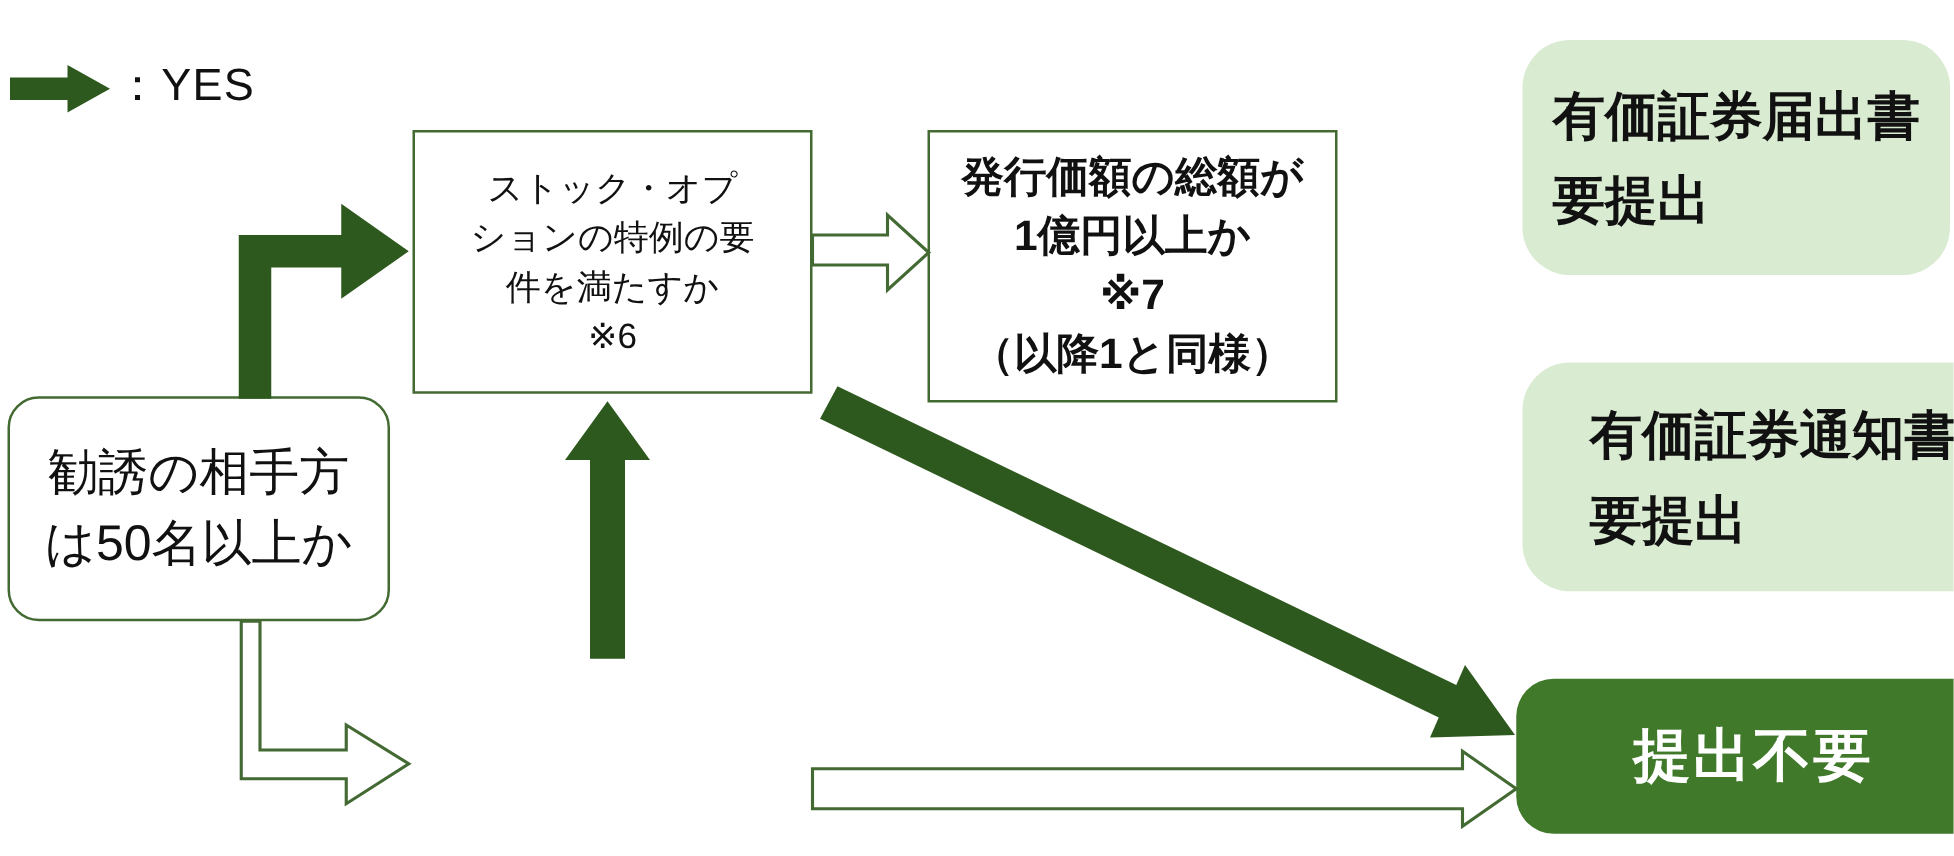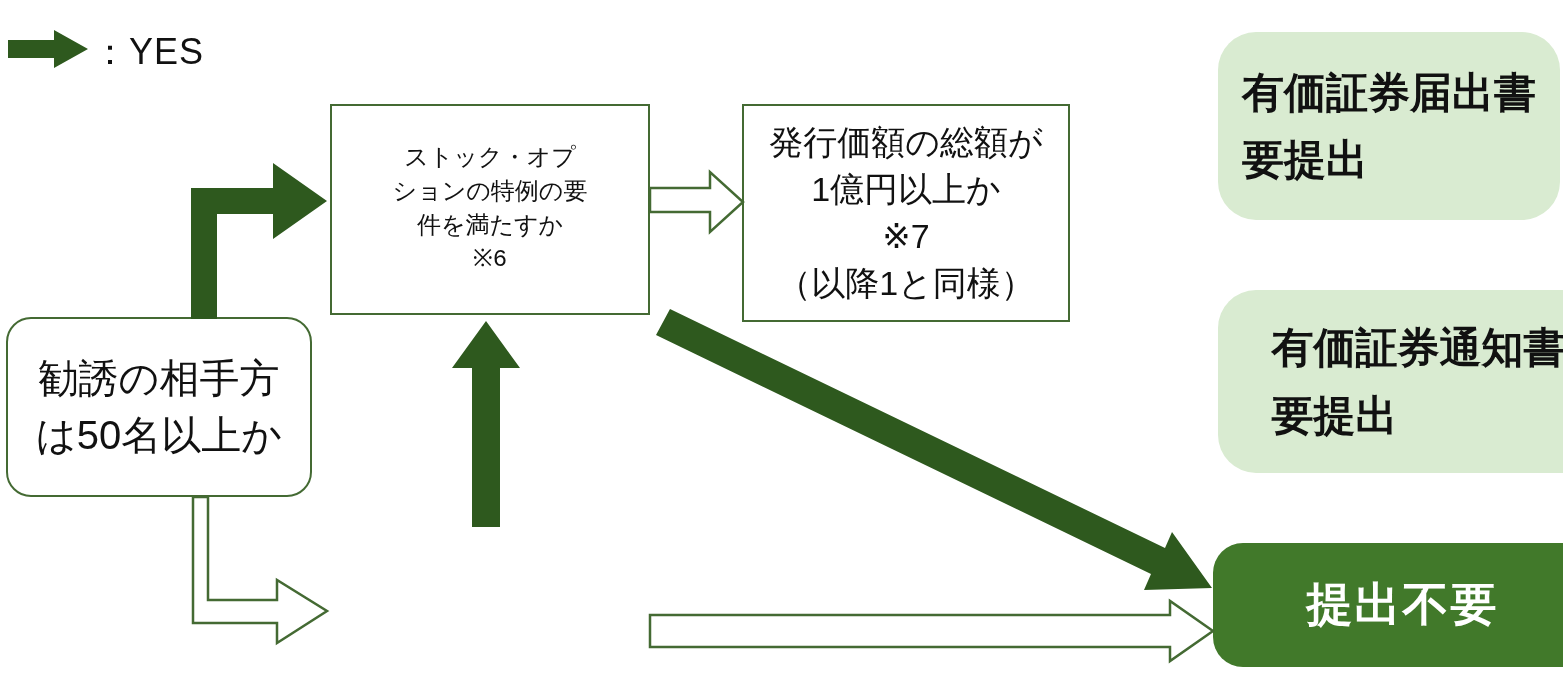--- a/index.html
+++ b/index.html
@@ -11,39 +11,39 @@
     font-family:"Liberation Sans","DejaVu Sans",sans-serif;
     color:#111111;
     overflow:hidden;
   }
   .arrow-layer{
     position:absolute;left:0;top:0;width:1563px;height:685px;
     z-index:3;pointer-events:none;
   }
   
   .legend{position:absolute;left:8px;top:18px;z-index:4;}
-  .legend-row{display:flex;align-items:flex-end;height:52px;}
+  .legend-row{display:flex;align-items:flex-start;height:52px;margin-top:32px;}
   .legend-row svg{display:block;}
   .legend-label{
     font-size:36px;line-height:1;color:#111111;margin-left:2px;
     letter-spacing:1px;
   }
   
   .node{
     position:absolute;z-index:2;
     background:#ffffff;
     border:2.5px solid #446A33;
     display:flex;align-items:center;justify-content:center;
     text-align:center;
     box-sizing:border-box;
   }
   .node .txt{white-space:pre-line;}
   .node-solicitation{left:6px;top:317px;width:306px;height:180px;font-size:40px;line-height:1.42;border-radius:25px;}
-  .node-stock-option{left:330px;top:104px;width:320px;height:211px;font-size:24px;line-height:1.4;font-family:Liberation Mono, monospace;}
-  .node-issue-price{left:742px;top:104px;width:328px;height:218px;font-size:34px;line-height:1.38;}
+  .node-stock-option{left:330px;top:104px;width:320px;height:211px;font-size:28px;line-height:1.4;}
+  .node-issue-price{left:742px;top:104px;width:328px;height:218px;font-size:34px;line-height:1.38;font-weight:bold;}
   .node-three-months{left:330px;top:524px;width:320px;height:158px;font-size:40px;line-height:1.45;}
   
   .result{
     position:absolute;z-index:2;
     display:flex;align-items:center;justify-content:center;
     font-weight:bold;box-sizing:border-box;
   }
   .result .txt{white-space:pre-line;}
   .result-registration{left:1218px;top:32px;width:342px;height:188px;
     background:#D9EBD1;border-radius:38px;font-size:42px;line-height:1.6;color:#111111;}

